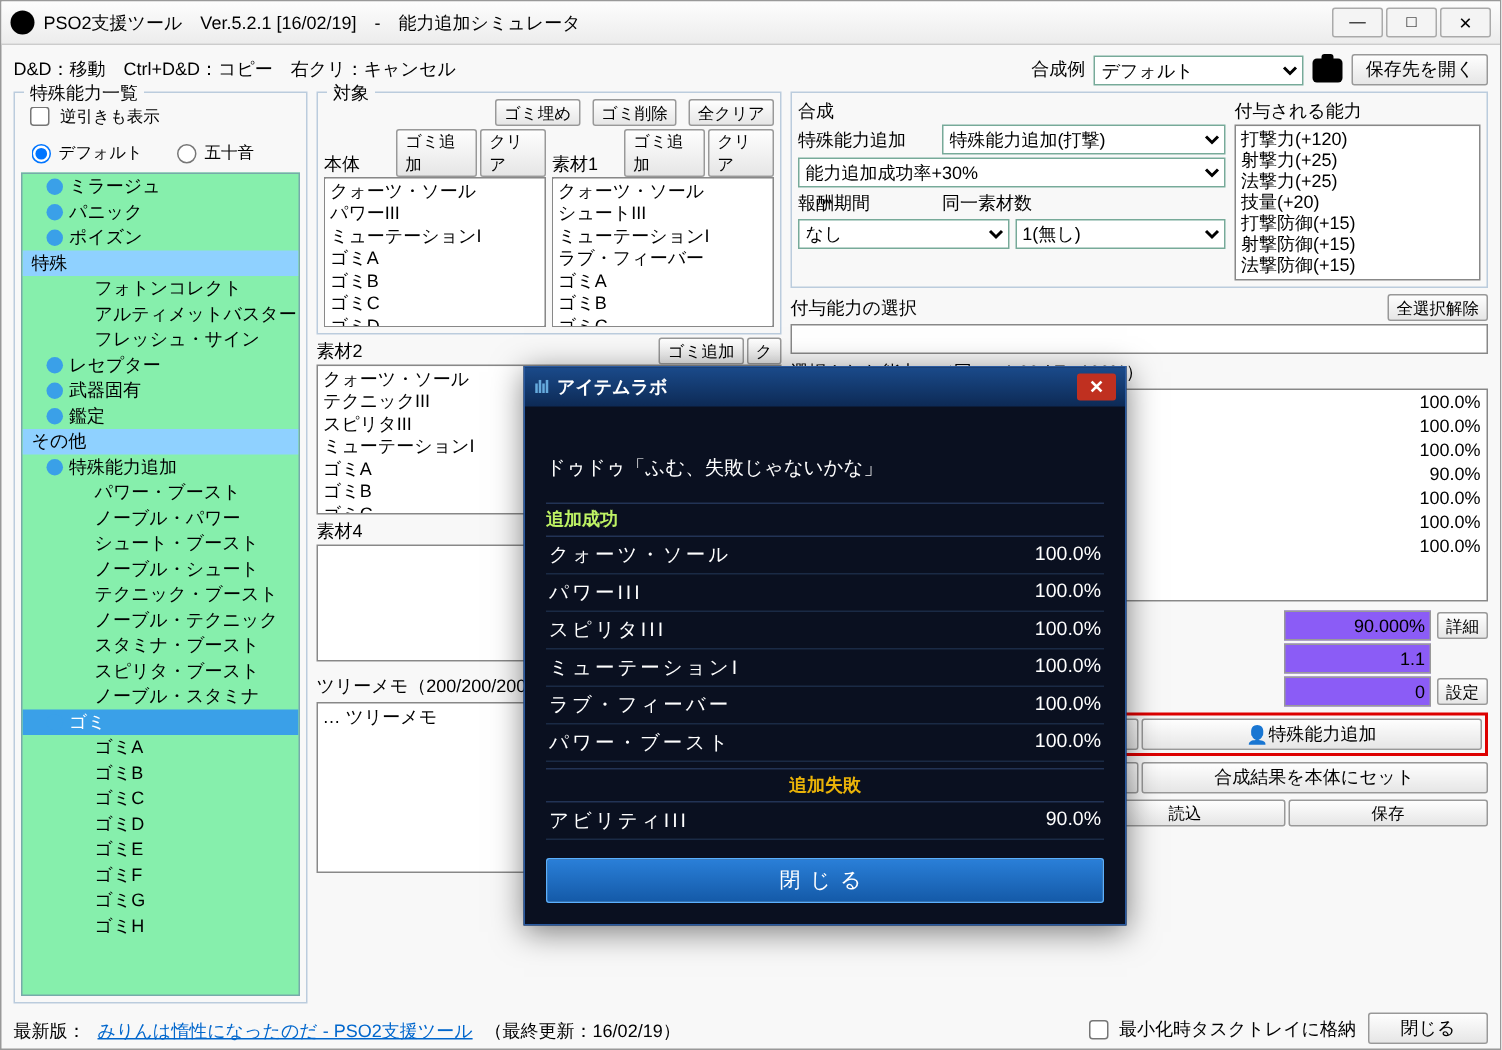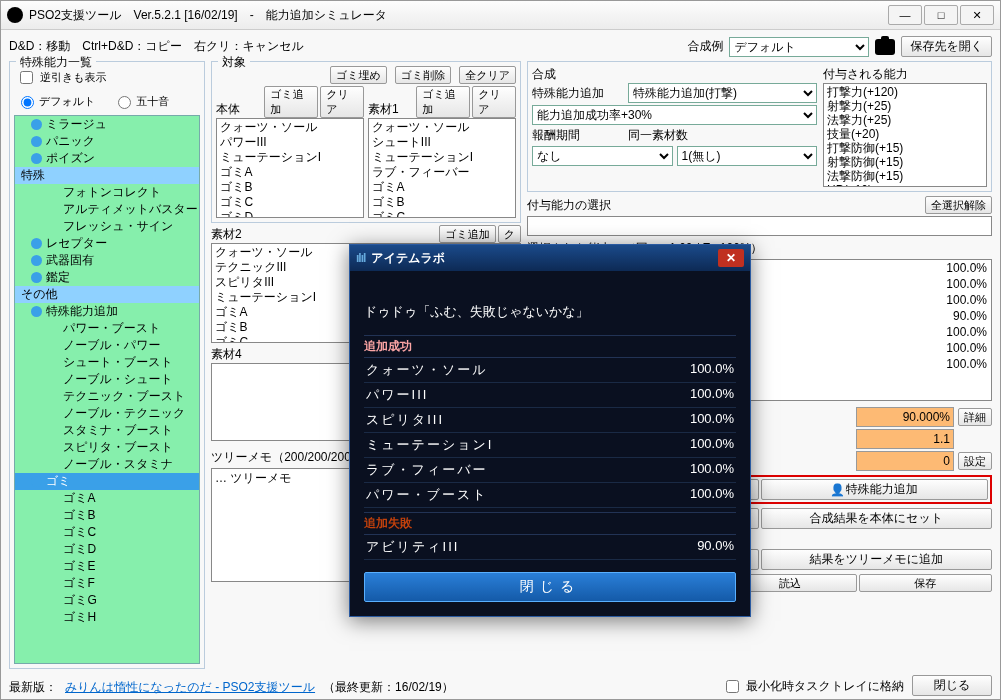--- a/index.html
+++ b/index.html
@@ -52,38 +52,38 @@
 .selHead{display:flex;align-items:center;gap:4px;margin-top:2px;}
 .listbox{border:1px solid #888;background:#fff;height:140px;overflow:auto;}
 .ratesHead{display:flex;}
 .ratesHead .a{flex:1;}
 .rateRow{display:flex;padding:0 4px;line-height:16px;}
 .rateRow .n{flex:1;}
 .rateRow .v{width:60px;text-align:right;}
 .stats{margin-top:4px;display:flex;flex-direction:column;gap:2px;}
 .srow{display:flex;align-items:center;gap:4px;}
 .srow .sl{flex:1;}
-.srow .sv{width:90px;text-align:right;border:1px solid #999;background:#fdba74;padding:0 3px;height:18px;line-height:18px;}
+.srow .sv{width:90px;text-align:right;border:1px solid #999;background:#8b5cf6;padding:0 3px;height:18px;line-height:18px;}
 .askBox{border:2px solid #d00;padding:2px;display:flex;gap:2px;margin-top:2px;}
-.actRows{display:flex;flex-direction:column;gap:20px;margin-top:2px;}
+.actRows{display:flex;flex-direction:column;gap:2px;margin-top:2px;}
 .actRow{display:flex;gap:2px;}
 .actRow .btn{flex:1;}
 .navRow{display:flex;gap:2px;margin-top:2px;}
 
 .footer{position:absolute;left:8px;right:8px;bottom:4px;display:flex;align-items:flex-end;gap:8px;}
 .footer a{color:#06c;}
 
 .modal{position:absolute;left:348px;top:243px;width:400px;background:#0a1020;border:1px solid #2a5aa0;box-shadow:0 4px 20px rgba(0,0,0,.5);color:#fff;z-index:50;}
 .modalTitle{height:26px;background:linear-gradient(#1a4a8a,#0d2a55);display:flex;align-items:center;padding:0 6px;font-weight:bold;}
 .modalTitle .barico{display:inline-block;margin-right:6px;letter-spacing:-1px;color:#6ad;}
 .modalClose{margin-left:auto;width:26px;height:18px;background:#c03020;border-radius:2px;display:flex;align-items:center;justify-content:center;font-weight:bold;}
 .modalBody{padding:24px 14px 14px 14px;}
 .modalMsg{margin:8px 0 14px 0;font-size:13px;}
-.secHdr{color:#fca5a5;font-weight:bold;border-top:1px solid #235;border-bottom:1px solid #235;padding:2px 0;margin-top:4px;}
-.secHdr.fail{color:#c2410c;}
+.secHdr{color:#bef264;font-weight:bold;border-top:1px solid #235;border-bottom:1px solid #235;padding:2px 0;margin-top:4px;}
+.secHdr.fail{color:#eab308;text-align:center;}
 .resRow{display:flex;border-bottom:1px solid #1a2a45;padding:3px 2px;font-size:13px;}
 .resRow .rn{flex:1;letter-spacing:2px;}
 .resRow .rv{width:70px;text-align:right;}
 .modalBtn{margin-top:12px;height:28px;background:linear-gradient(#2a7fd8,#145aa8);border:1px solid #5ab0ff;border-radius:2px;display:flex;align-items:center;justify-content:center;font-size:14px;letter-spacing:6px;}
 </style>
 </head>
 <body>
 
 <div class="window">
   <div class="titlebar">
@@ -417,24 +417,20 @@
         <div class="askBox">
           <span class="btn" style="flex:1">👤 <span>ドゥドゥに頼む</span></span>
           <span class="btn" style="flex:1">👤 <span>特殊能力追加</span></span>
         </div>
 
         <div class="actRows">
           <div class="actRow">
             <span class="btn">完全コピー</span>
             <span class="btn">合成結果を本体にセット</span>
           </div>
-          <div class="actRow">
-            <span class="btn">縮小コピー</span>
-            <span class="btn">結果をツリーメモに追加</span>
-          </div>
         </div>
 
         <div class="navRow">
           <span class="cam"></span>
           <span class="btn sm">↑</span>
           <span class="btn sm">↓</span>
           <span class="btn sm" style="flex:1">クリア</span>
           <span class="btn sm" style="flex:1">読込</span>
           <span class="btn sm" style="flex:1">保存</span>
         </div>

